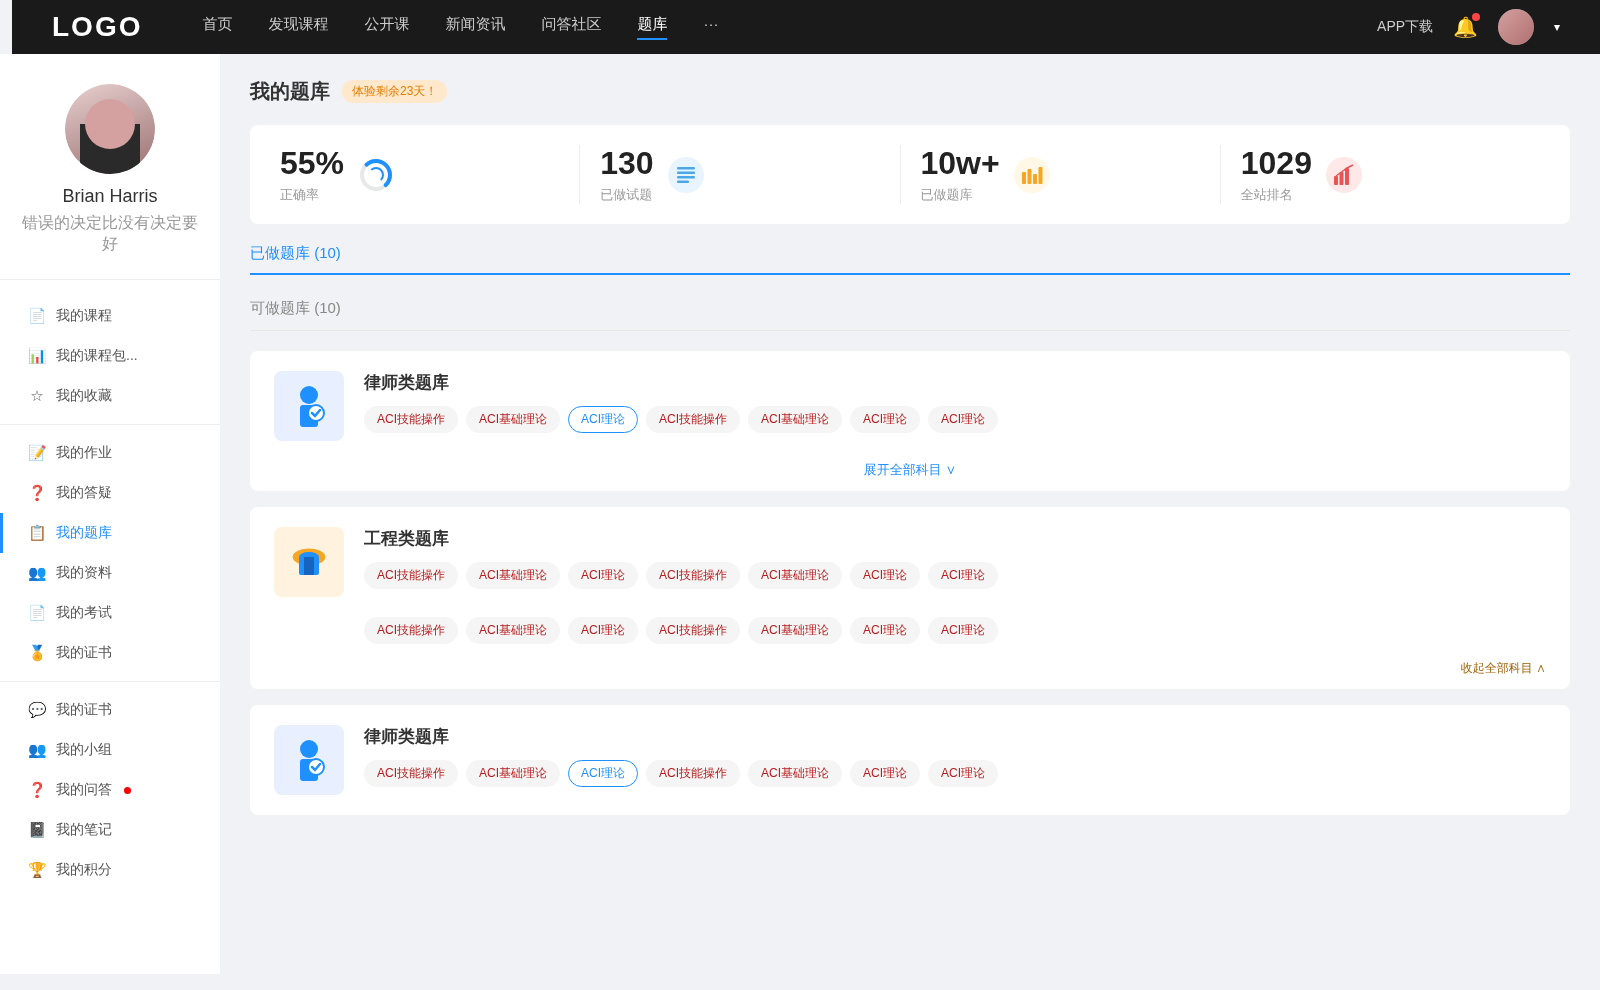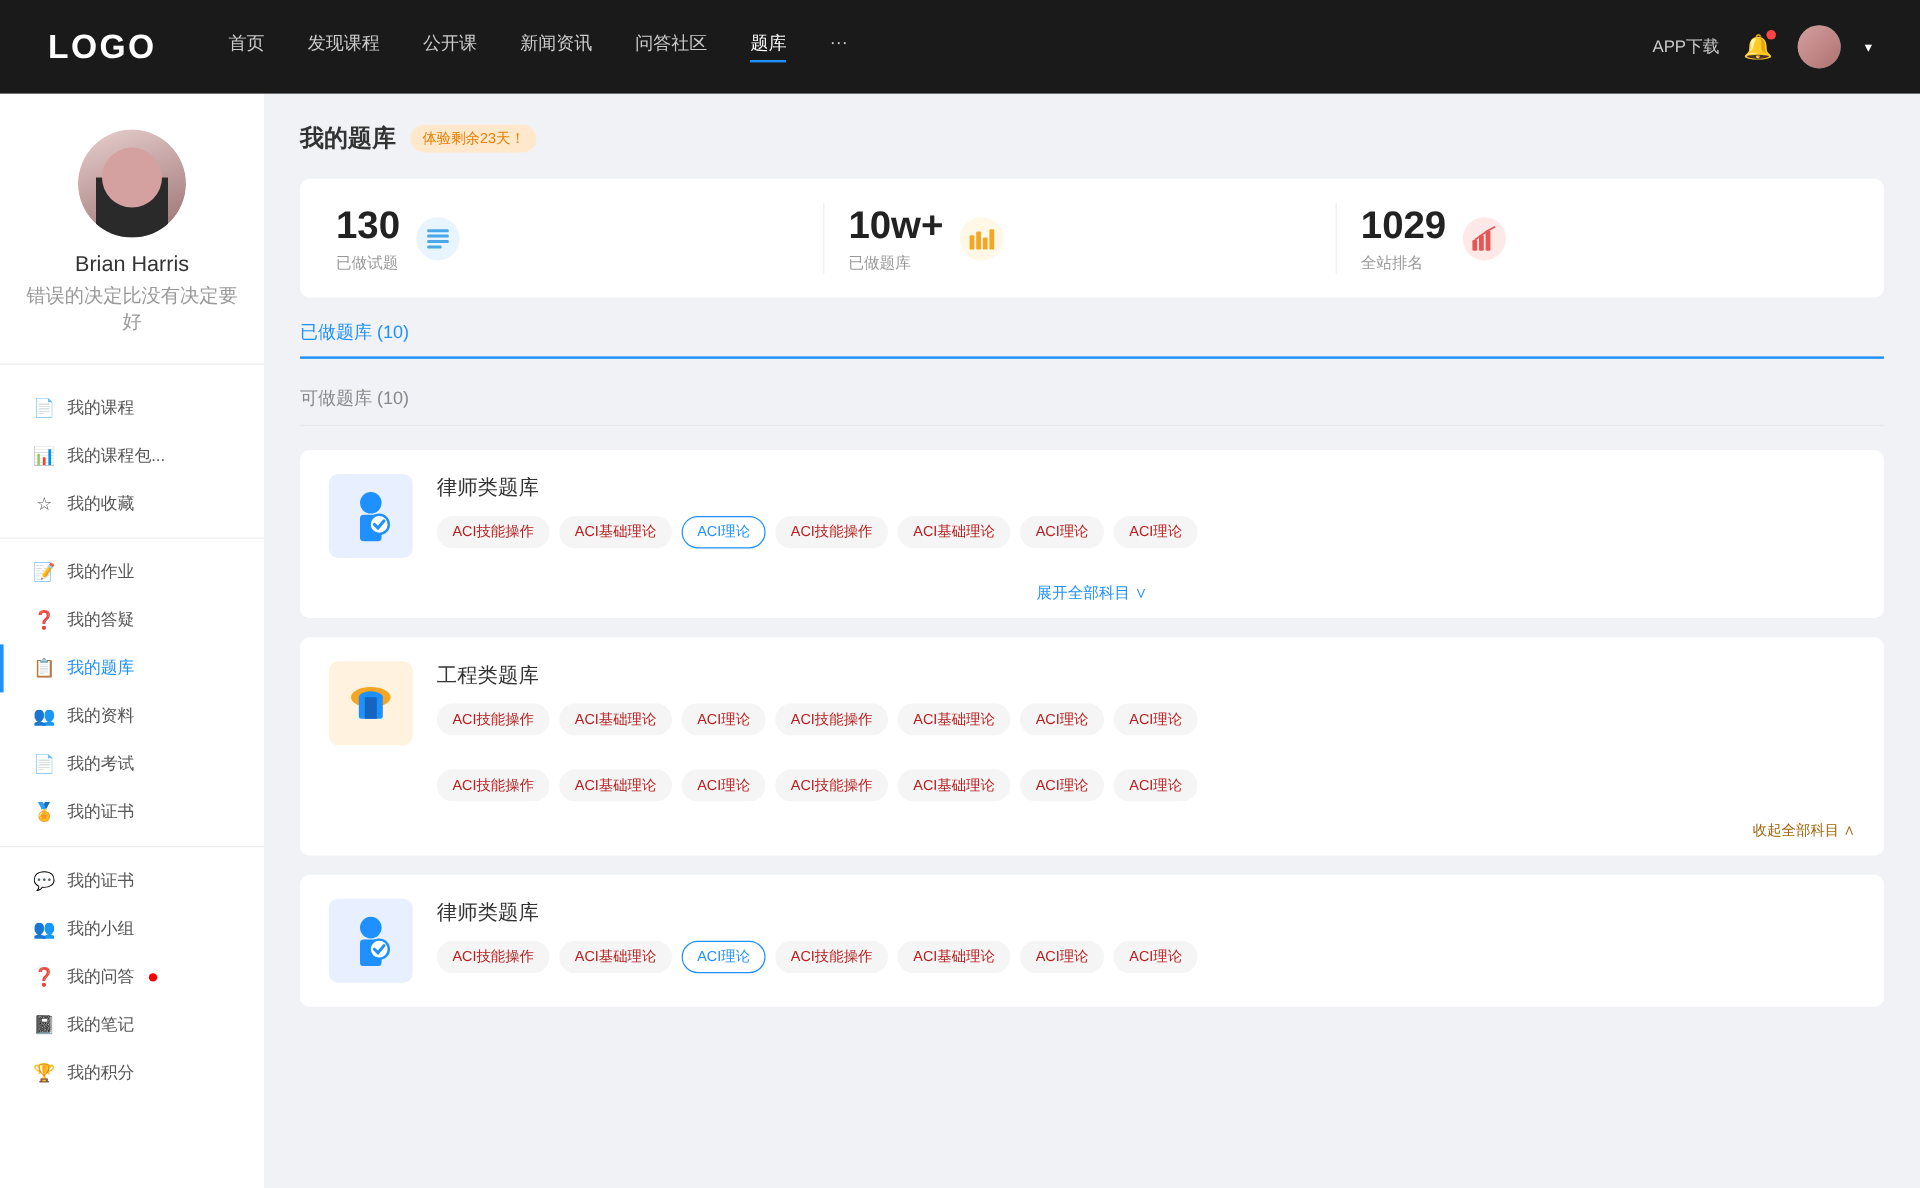--- a/index.html
+++ b/index.html
@@ -1,27 +1,28 @@
 <!DOCTYPE html>
 <html><head>
   <meta charset="utf-8">
   <style>
     * { box-sizing: border-box; margin: 0; padding: 0; }
     body { font-family: -apple-system, BlinkMacSystemFont, 'PingFang SC', 'Microsoft YaHei', sans-serif; background: #f0f2f5; min-height: 990px; }
 
     
     .navbar {
       background: #1a1a1a;
-      height: 78px;
+      height: 54px;
       display: flex;
       align-items: center;
       padding: 0 40px;
       position: sticky;
       top: 0;
       z-index: 100;
+      margin-left: 12px;
     }
     .navbar-logo {
       color: white;
       font-size: 28px;
       font-weight: bold;
       letter-spacing: 2px;
       margin-right: 60px;
     }
     .navbar-nav {
       display: flex;
@@ -313,21 +314,21 @@
       background: #e8f0ff;
       border-radius: 8px;
       display: flex;
       align-items: center;
       justify-content: center;
       flex-shrink: 0;
     }
     .qbank-info { flex: 1; }
     .qbank-name {
       font-size: 17px;
-      font-weight: 400;
+      font-weight: 700;
       color: #333;
       margin-bottom: 12px;
     }
     .qbank-tags {
       display: flex;
       flex-wrap: wrap;
       gap: 8px;
     }
     .tag {
       padding: 4px 12px;
@@ -466,20 +467,31 @@
 
   <main class="main-content">
 
     <div class="page-header">
       <span class="page-title-text">我的题库</span>
       <span class="trial-badge">体验剩余23天！</span>
     </div>
 
     <div class="stats-bar">
 
+      <div class="stat-item">
+        <div>
+          <div class="stat-value">55%</div>
+          <div class="stat-label">正确率</div>
+        </div>
+        <svg class="donut-icon" viewBox="0 0 36 36">
+          <circle cx="18" cy="18" r="14" fill="none" stroke="#e8e8e8" stroke-width="4"></circle>
+          <circle cx="18" cy="18" r="14" fill="none" stroke="#1e90ff" stroke-width="4" stroke-dasharray="44 44" stroke-dashoffset="11" stroke-linecap="round" transform="rotate(-90 18 18)"></circle>
+          <circle cx="18" cy="18" r="7" fill="none" stroke="#1e90ff" stroke-width="2" stroke-dasharray="22 22" stroke-dashoffset="5.5" transform="rotate(-90 18 18)"></circle>
+        </svg>
+      </div>
 
       <div class="stat-item">
         <div>
           <div class="stat-value">130</div>
           <div class="stat-label">已做试题</div>
         </div>
         <div class="stat-icon" style="background:#e8f4ff;">
           <svg width="22" height="22" viewBox="0 0 22 22">
             <rect x="2" y="3" width="18" height="2.5" rx="1" fill="#4aa8e8"></rect>
             <rect x="2" y="7.5" width="18" height="2.5" rx="1" fill="#4aa8e8"></rect>

